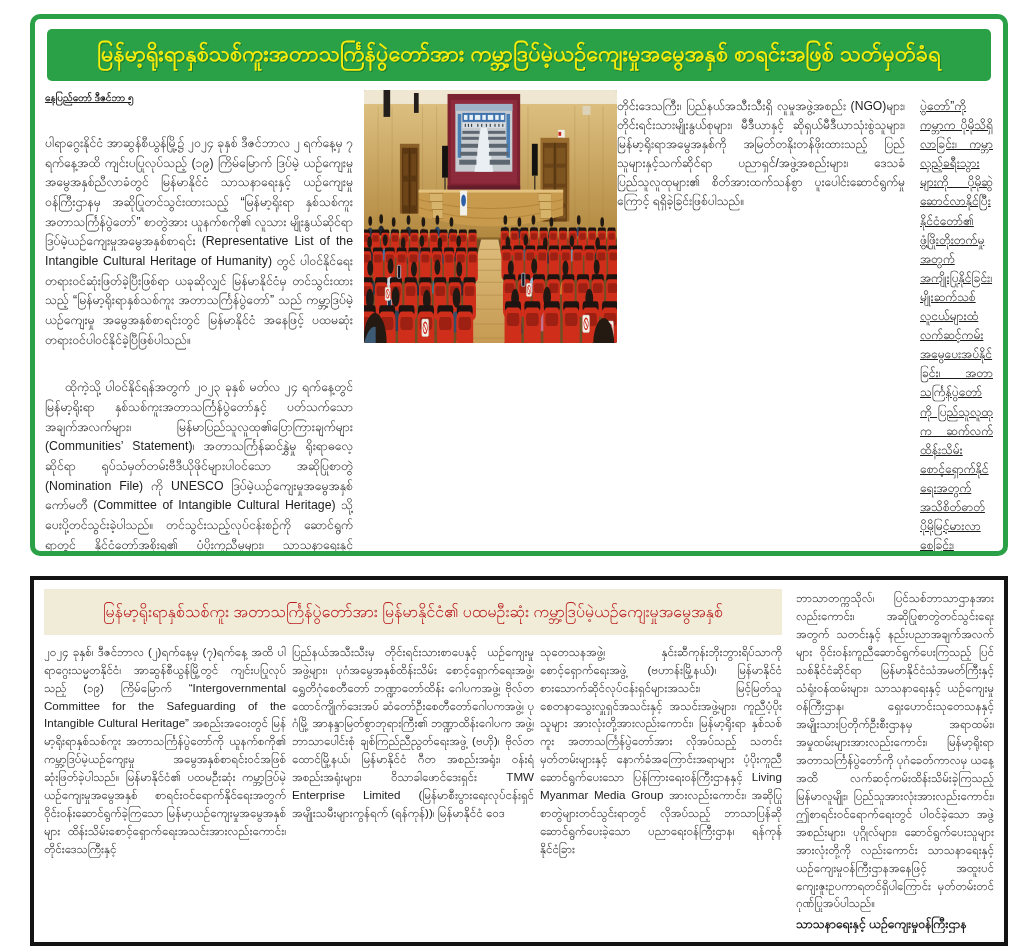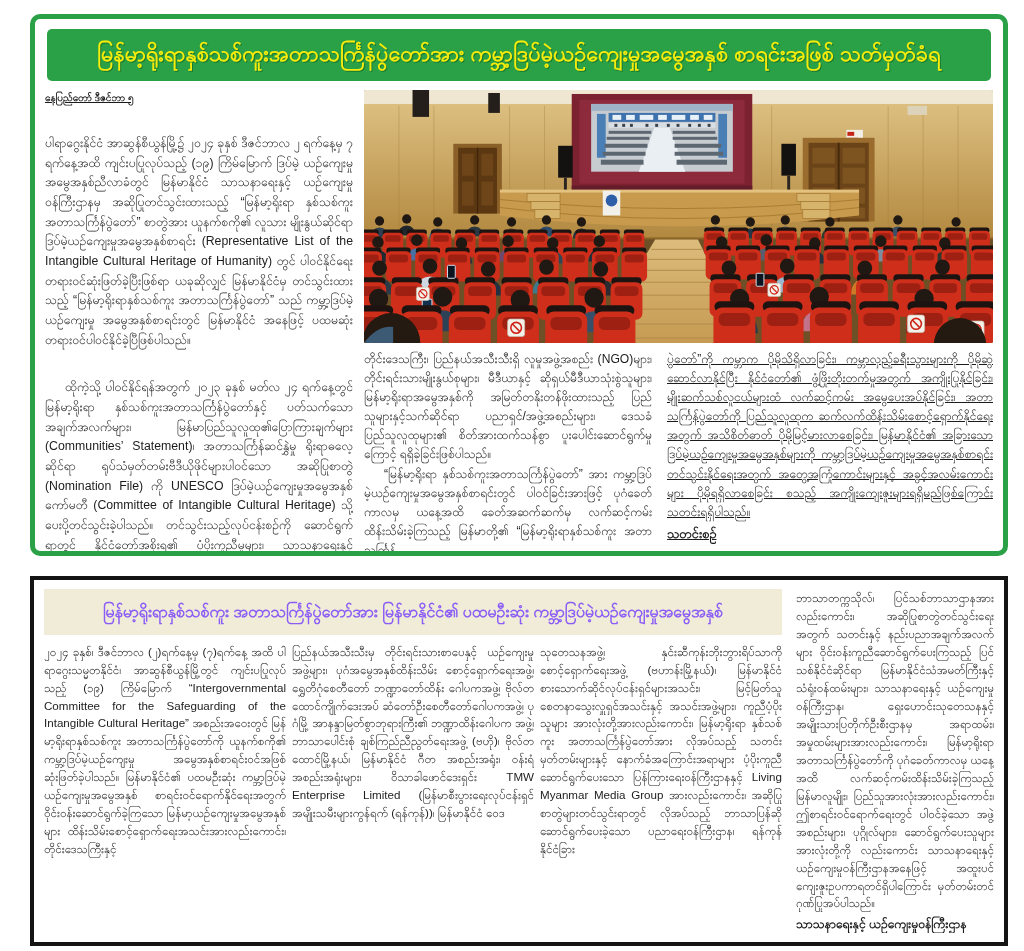--- a/index.html
+++ b/index.html
@@ -11,34 +11,34 @@
     border:5px solid #2aa147; border-radius:10px; background:#fff; padding:8px 10px; overflow:hidden;}
   .banner{ background:#2aa147; border-radius:5px; height:52px; margin:2px 2px 9px 2px;
     display:flex; align-items:center; justify-content:center;
     color:#f6ec0c; font-weight:bold; font-size:21.5px; letter-spacing:.2px;
     text-shadow:1px 1px 0 rgba(0,70,20,.45); padding:0 10px; white-space:nowrap; overflow:hidden;}
   .top-body{ display:flex; gap:11px; height:462px; overflow:hidden;}
   .leftcol{ width:308px; flex:0 0 308px; font-size:12.3px; line-height:1.6; text-align:justify; overflow:hidden;}
   .dateline{ font-weight:bold; font-size:10px; margin-bottom:2px;text-decoration:underline;}
   .leftcol p{ text-align:justify;margin-top:28px;}
   .indent{ text-indent:20px;}
-  .rightarea{ flex:1; display:flex; flex-direction:column; overflow:hidden;}
+  .rightarea{ flex:1; display:flex; flex-direction:row; overflow:hidden;}
   .photo{ height:253px; border-radius:2px; overflow:hidden; background:#b1873e; flex:0 0 253px;}
   .photo svg{ display:block; width:100%; height:100%;}
   .cols2{ display:flex; gap:15px; margin-top:7px; flex:1; overflow:hidden;}
   .colA{ flex:0 0 288px; font-size:12.1px; line-height:1.58; text-align:justify; overflow:hidden;}
   .colB{ flex:1; font-size:12.1px; line-height:1.58; text-align:justify; overflow:hidden;text-decoration:underline;}
   .byline{ font-weight:bold; text-align:left; margin-top:2px; font-size:12.8px;}
 
   
   .bottom-section{ position:absolute; left:30px; top:576px; width:978px; height:370px;
     border:4px solid #141414; background:#fff; padding:9px 10px; overflow:hidden;}
   .bottom-flex{ display:flex; gap:14px; height:100%; overflow:hidden;}
   .bottom-left{ flex:0 0 738px; display:flex; flex-direction:column; overflow:hidden;}
-  .headline-box{ background:#f0ecd8; color:#8b5cf6; font-weight:bold; text-align:center;
+  .headline-box{ background:#f0ecd8; color:#b91c1c; font-weight:normal; text-align:center;
     font-size:16px; line-height:1.85; padding:8px 14px; margin-bottom:8px;}
   .cols3{ display:flex; gap:6px; flex:1; overflow:hidden;}
   .bcol{ flex:1; font-size:11.6px; line-height:1.55; text-align:justify; overflow:hidden;}
   .rightcol{ flex:1; font-size:11.6px; line-height:1.55; text-align:justify; overflow:hidden;
     display:flex; flex-direction:column;}
   .signature{ font-weight:bold; text-align:left; margin-top:3px; font-size:12.2px;}
 </style>
 </head>
 <body>
 
@@ -374,21 +374,20 @@
 
             <circle cx="28" cy="254" r="30" fill="#241a12"></circle>
             <circle cx="614" cy="256" r="27" fill="#241a12"></circle>
             <path d="M0,254 Q14,236 30,238 L30,254 Z" fill="#3c5a74"></path>
           </g>
         </svg>
       </div>
       <div class="cols2">
         <div class="colA">
           <p>တိုင်းဒေသကြီး၊ ပြည်နယ်အသီးသီးရှိ လူမှုအဖွဲ့အစည်း (NGO)များ၊ တိုင်းရင်းသားမျိုးနွယ်စုများ၊ မီဒီယာနှင့် ဆိုရှယ်မီဒီယာသုံးစွဲသူများ၊ မြန်မာ့ရိုးရာအမွေအနှစ်ကို အမြတ်တနိုးတန်ဖိုးထားသည့် ပြည်သူများနှင့်သက်ဆိုင်ရာ ပညာရှင်/အဖွဲ့အစည်းများ၊ ဒေသခံ ပြည်သူလူထုများ၏ စိတ်အားထက်သန်စွာ ပူးပေါင်းဆောင်ရွက်မှုကြောင့် ရရှိခဲ့ခြင်းဖြစ်ပါသည်။</p>
-          <p class="indent">“မြန်မာ့ရိုးရာ နှစ်သစ်ကူးအတာသင်္ကြန်ပွဲတော်” အား ကမ္ဘာ့ဒြပ်မဲ့ယဉ်ကျေးမှုအမွေအနှစ်စာရင်းတွင် ပါဝင်ခြင်းအားဖြင့် ပုဂံခေတ်ကာလမှ ယနေ့အထိ ခေတ်အဆက်ဆက်မှ လက်ဆင့်ကမ်းထိန်းသိမ်းခဲ့ကြသည့် မြန်မာတို့၏ “မြန်မာ့ရိုးရာနှစ်သစ်ကူး အတာသင်္ကြန်</p>
         </div>
         <div class="colB">
           <p>ပွဲတော်”ကို ကမ္ဘာက ပိုမိုသိရှိလာခြင်း၊ ကမ္ဘာလှည့်ခရီးသွားများကို ပိုမိုဆွဲဆောင်လာနိုင်ပြီး နိုင်ငံတော်၏ ဖွံ့ဖြိုးတိုးတက်မှုအတွက် အကျိုးပြုနိုင်ခြင်း၊ မျိုးဆက်သစ်လူငယ်များထံ လက်ဆင့်ကမ်း အမွေပေးအပ်နိုင်ခြင်း၊ အတာသင်္ကြန်ပွဲတော်ကို ပြည်သူလူထုက ဆက်လက်ထိန်းသိမ်းစောင့်ရှောက်နိုင်ရေးအတွက် အသိစိတ်ဓာတ် ပိုမိုမြင့်မားလာစေခြင်း၊ မြန်မာနိုင်ငံ၏ အခြားသောဒြပ်မဲ့ယဉ်ကျေးမှုအမွေအနှစ်များကို ကမ္ဘာ့ဒြပ်မဲ့ယဉ်ကျေးမှုအမွေအနှစ်စာရင်း တင်သွင်းနိုင်ရေးအတွက် အတွေ့အကြုံကောင်းများနှင့် အခွင့်အလမ်းကောင်းများ ပိုမိုရရှိလာစေခြင်း စသည့် အကျိုးကျေးဇူးများရရှိမည်ဖြစ်ကြောင်း သတင်းရရှိပါသည်။</p>
           <div class="byline">သတင်းစဉ်</div>
         </div>
       </div>
     </div>
   </div>
 </div>
 

